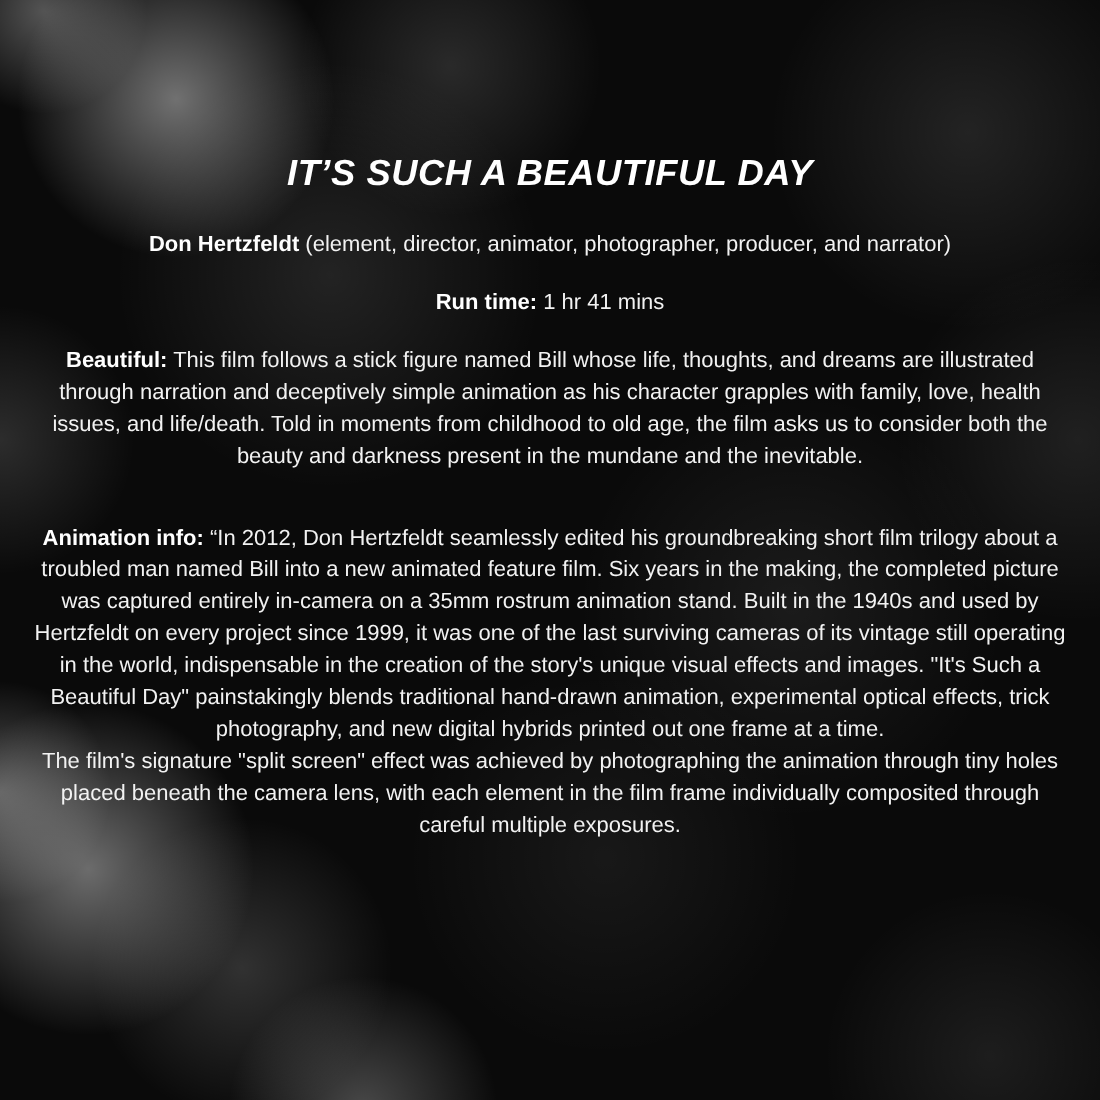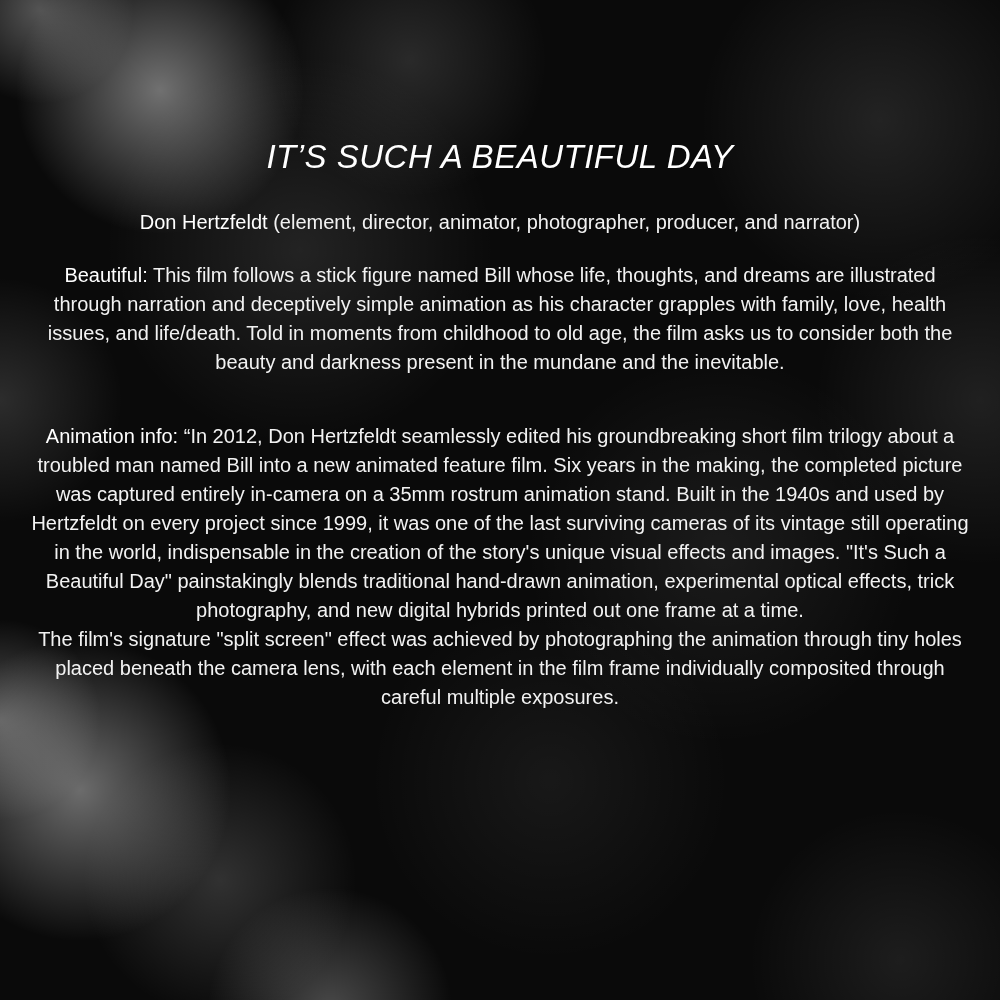--- a/index.html
+++ b/index.html
@@ -33,48 +33,52 @@
   }
   .content {
     position: absolute;
     left: 30px;
     top: 138px;
     width: 940px;
     text-align: center;
   }
   .title {
     font-style: italic;
-    font-weight: 400;
+    font-weight: 700;
     font-size: 33px;
     letter-spacing: 0.5px;
     color: #ffffff;
     margin: 0 0 32px 0;
   }
   .line, .para {
     font-size: 20px;
     line-height: 29px;
     margin: 0 0 24px 0;
   }
   .para.tight { margin-bottom: 0; }
   .animation-block { margin-top: 45px; }
-  strong.label { font-weight: 400; color: #ffffff; }
+  strong.label { font-weight: 700; color: #ffffff; }
 </style>
 </head>
 <body>
 
 <div class="page">
   <div class="content">
 
     <h1 class="title">IT’S SUCH A BEAUTIFUL DAY</h1>
 
     <p class="line">
       <strong class="label">Don Hertzfeldt</strong>
       <span>(element, director, animator, photographer, producer, and narrator)</span>
     </p>
 
+    <p class="line">
+      <strong class="label">Run time:</strong>
+      <span>1 hr 41 mins</span>
+    </p>
 
 
     <p class="para">
       <strong class="label">Beautiful:</strong>
       <span>This film follows a stick figure named Bill whose life, thoughts, and dreams are illustrated through narration and deceptively simple animation as his character grapples with family, love, health issues, and life/death. Told in moments from childhood to old age, the film asks us to consider both the beauty and darkness present in the mundane and the inevitable.</span>
     </p>
 
     <div class="animation-block">
       <p class="para tight">
         <strong class="label">Animation info:</strong>

